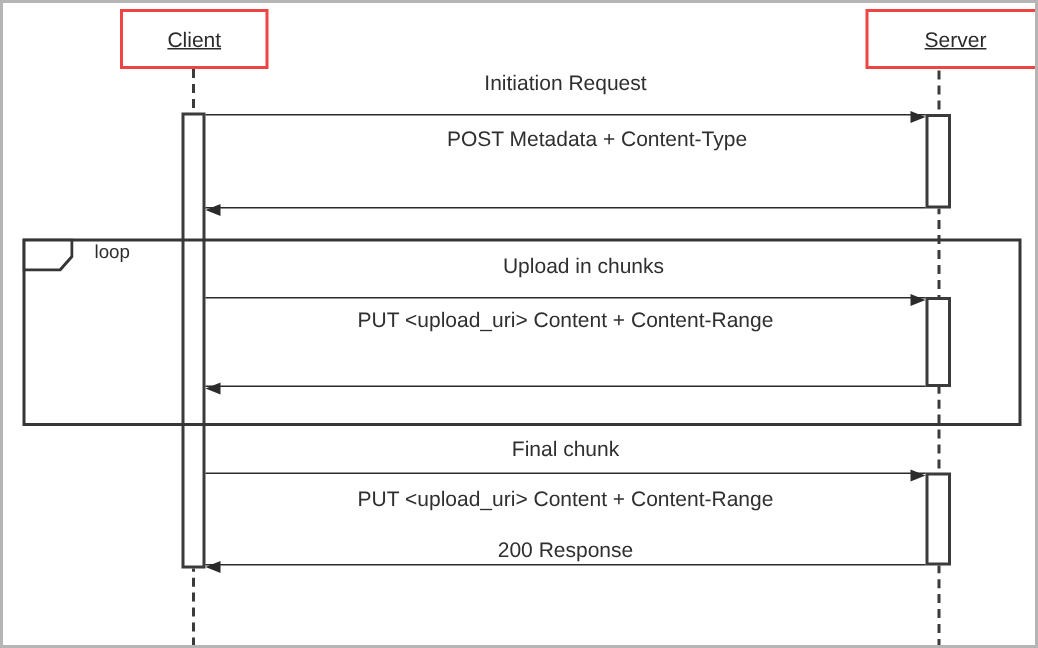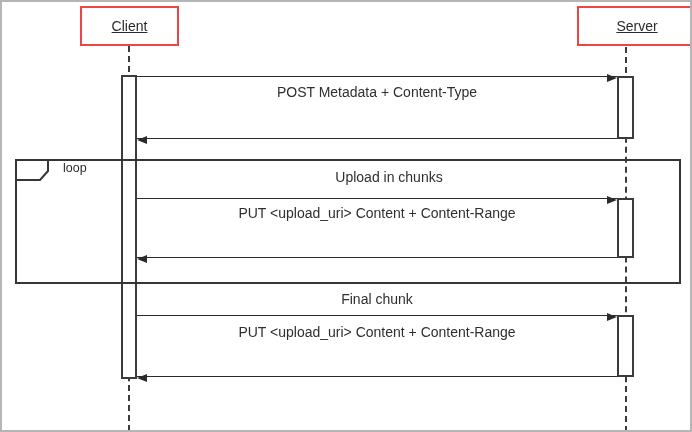--- a/index.html
+++ b/index.html
@@ -109,21 +109,21 @@
     left: 135px;
     width: 480px;
     text-align: center;
     font-size: 14px;
     line-height: 16px;
     color: #2f2f2f;
     white-space: nowrap;
     z-index: 5;
   }
   .msg-label.l1 { top: 45px;  }
-  .msg-label.l2 { top: 82px;  }
+  .msg-label.l2 { top: 82px; margin-left: 21px;  }
   .msg-label.l3 { top: 112px; }
   .msg-label.l4 { top: 167px; margin-left: 12px; }
   .msg-label.l5 { top: 203px; }
   .msg-label.l6 { top: 232px; }
   .msg-label.l7 { top: 289px; }
   .msg-label.l8 { top: 322px; }
   .msg-label.l9 { top: 356px; }
 </style>
 </head>
 <body>
@@ -147,20 +147,21 @@
     </div>
   </div>
 
   <div class="actor-box client">
     <span class="actor-label">Client</span>
   </div>
   <div class="actor-box server">
     <span class="actor-label">Server</span>
   </div>
 
+  <div class="msg-label l1">Initiation Request</div>
   <div class="arrow a1 to-server">
     <i class="head"></i>
   </div>
   <div class="msg-label l2">POST Metadata + Content-Type</div>
   <div class="arrow a2 to-client">
     <i class="head"></i>
   </div>
 
   <div class="msg-label l4">Upload in chunks</div>
   <div class="arrow a3 to-server">
@@ -169,17 +170,18 @@
   <div class="msg-label l5">PUT &lt;upload_uri&gt; Content + Content-Range</div>
   <div class="arrow a4 to-client">
     <i class="head"></i>
   </div>
 
   <div class="msg-label l7">Final chunk</div>
   <div class="arrow a5 to-server">
     <i class="head"></i>
   </div>
   <div class="msg-label l8">PUT &lt;upload_uri&gt; Content + Content-Range</div>
+  <div class="msg-label l9">200 Response</div>
   <div class="arrow a6 to-client">
     <i class="head"></i>
   </div>
 
 </div>
 
 </body></html>

